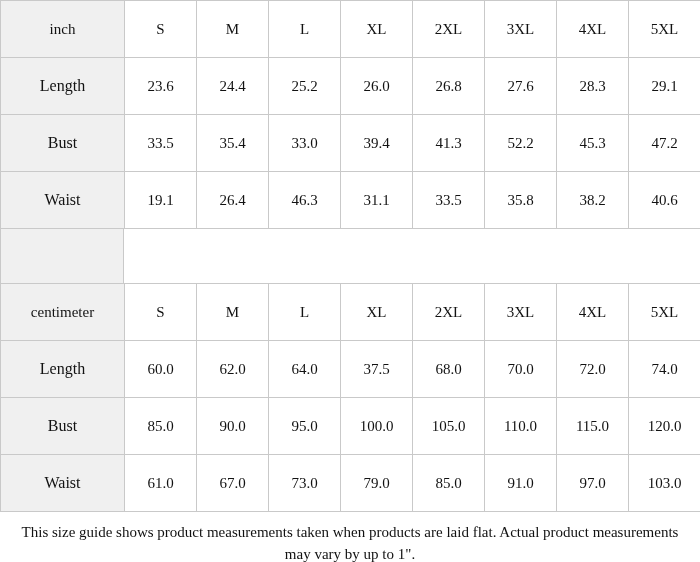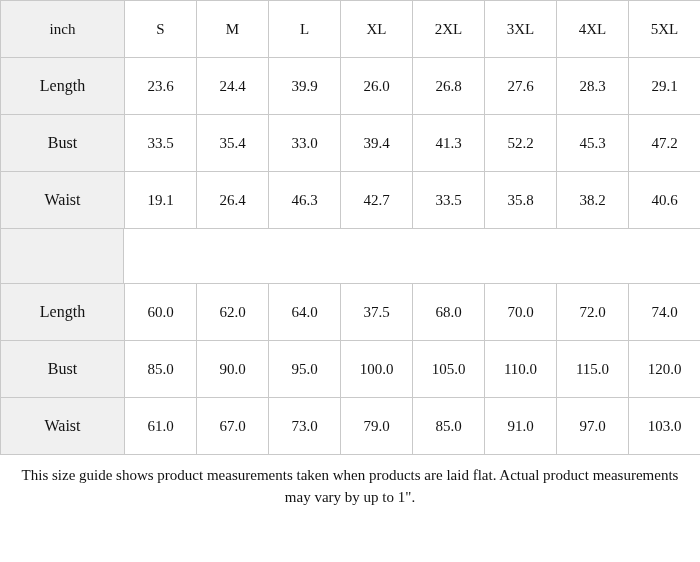--- a/index.html
+++ b/index.html
@@ -105,21 +105,21 @@
         <td class="hdr-size">XL</td>
         <td class="hdr-size">2XL</td>
         <td class="hdr-size">3XL</td>
         <td class="hdr-size">4XL</td>
         <td class="hdr-size">5XL</td>
       </tr>
       <tr>
         <td class="row-label">Length</td>
         <td>23.6</td>
         <td>24.4</td>
-        <td>39.9</td>
+        <td>25.2</td>
         <td>26.0</td>
         <td>26.8</td>
         <td>27.6</td>
         <td>28.3</td>
         <td>29.1</td>
       </tr>
       <tr>
         <td class="row-label">Bust</td>
         <td>33.5</td>
         <td>35.4</td>
@@ -128,21 +128,21 @@
         <td>41.3</td>
         <td>52.2</td>
         <td>45.3</td>
         <td>47.2</td>
       </tr>
       <tr>
         <td class="row-label">Waist</td>
         <td>19.1</td>
         <td>26.4</td>
         <td>46.3</td>
-        <td>42.7</td>
+        <td>31.1</td>
         <td>33.5</td>
         <td>35.8</td>
         <td>38.2</td>
         <td>40.6</td>
       </tr>
     </tbody>
   </table>
 
   <div class="spacer-block">
     <div class="spacer-left"></div>
@@ -155,20 +155,31 @@
         <col class="cx">
         <col class="cx">
         <col class="cx">
         <col class="cx">
         <col class="cx">
         <col class="cx">
         <col class="cx">
         <col class="cx">
     </colgroup>
     <tbody>
+      <tr>
+        <td class="hdr-corner">centimeter</td>
+        <td class="hdr-size">S</td>
+        <td class="hdr-size">M</td>
+        <td class="hdr-size">L</td>
+        <td class="hdr-size">XL</td>
+        <td class="hdr-size">2XL</td>
+        <td class="hdr-size">3XL</td>
+        <td class="hdr-size">4XL</td>
+        <td class="hdr-size">5XL</td>
+      </tr>
       <tr>
         <td class="row-label">Length</td>
         <td>60.0</td>
         <td>62.0</td>
         <td>64.0</td>
         <td>37.5</td>
         <td>68.0</td>
         <td>70.0</td>
         <td>72.0</td>
         <td>74.0</td>

